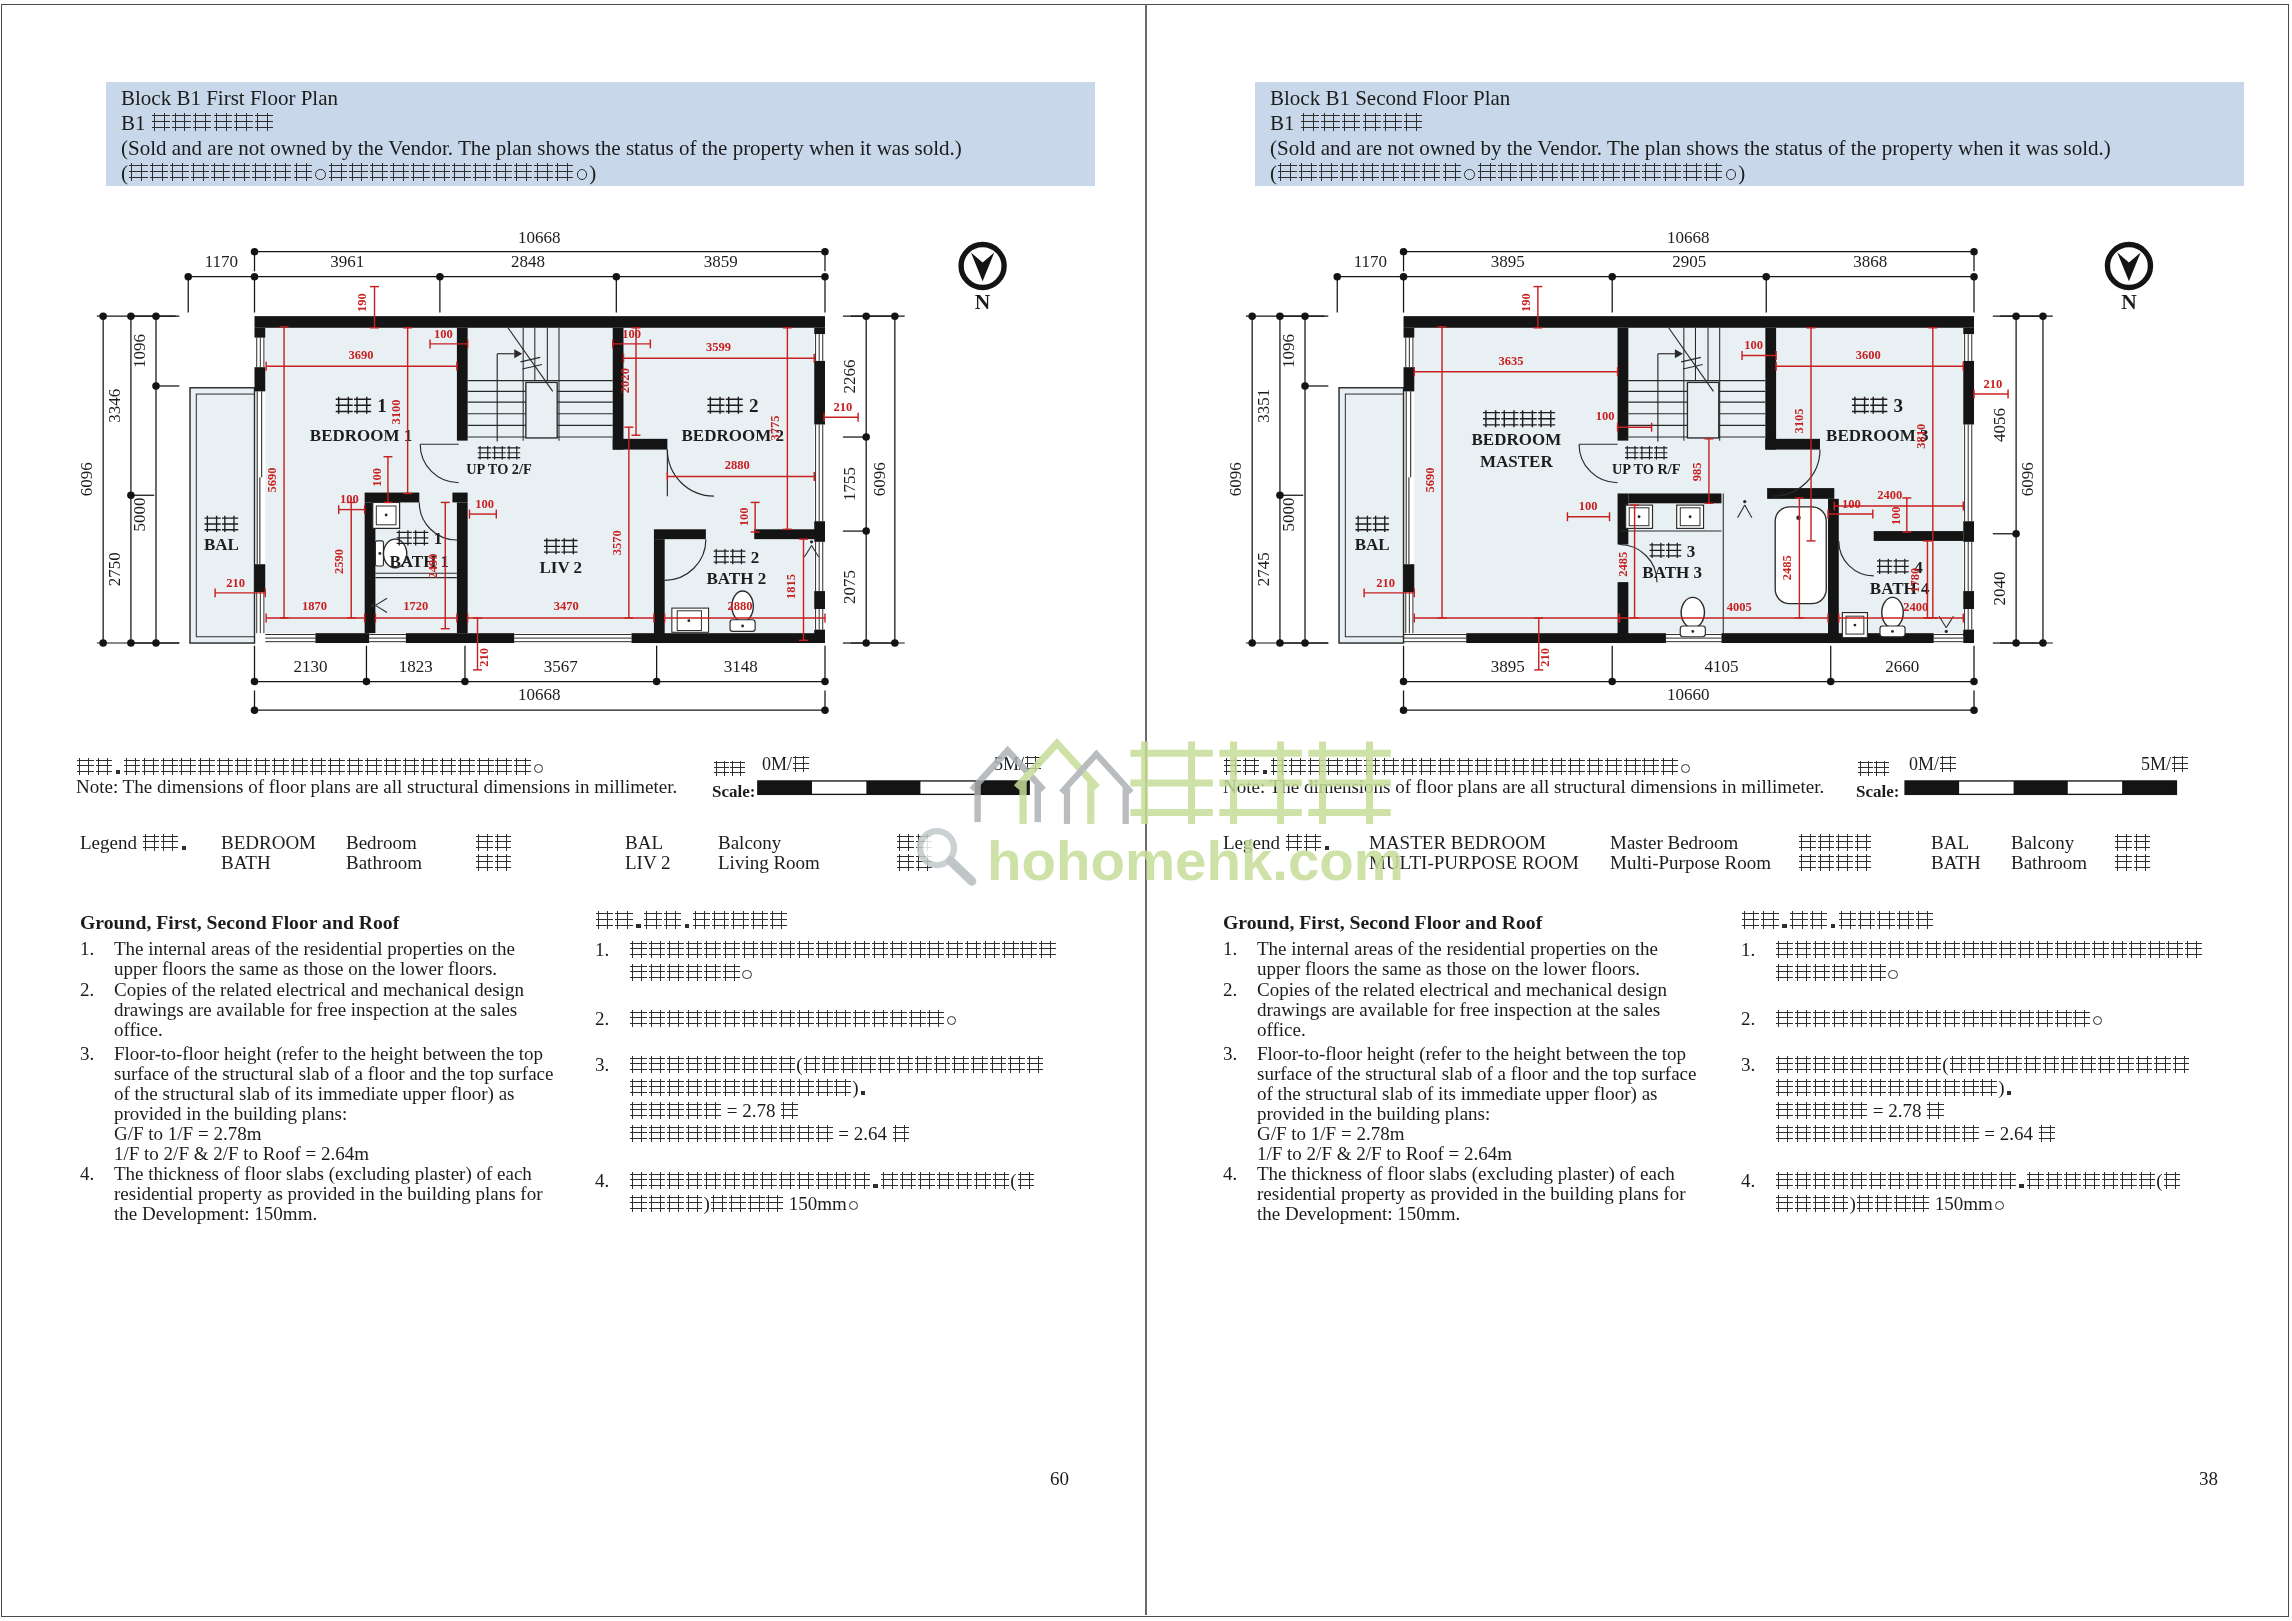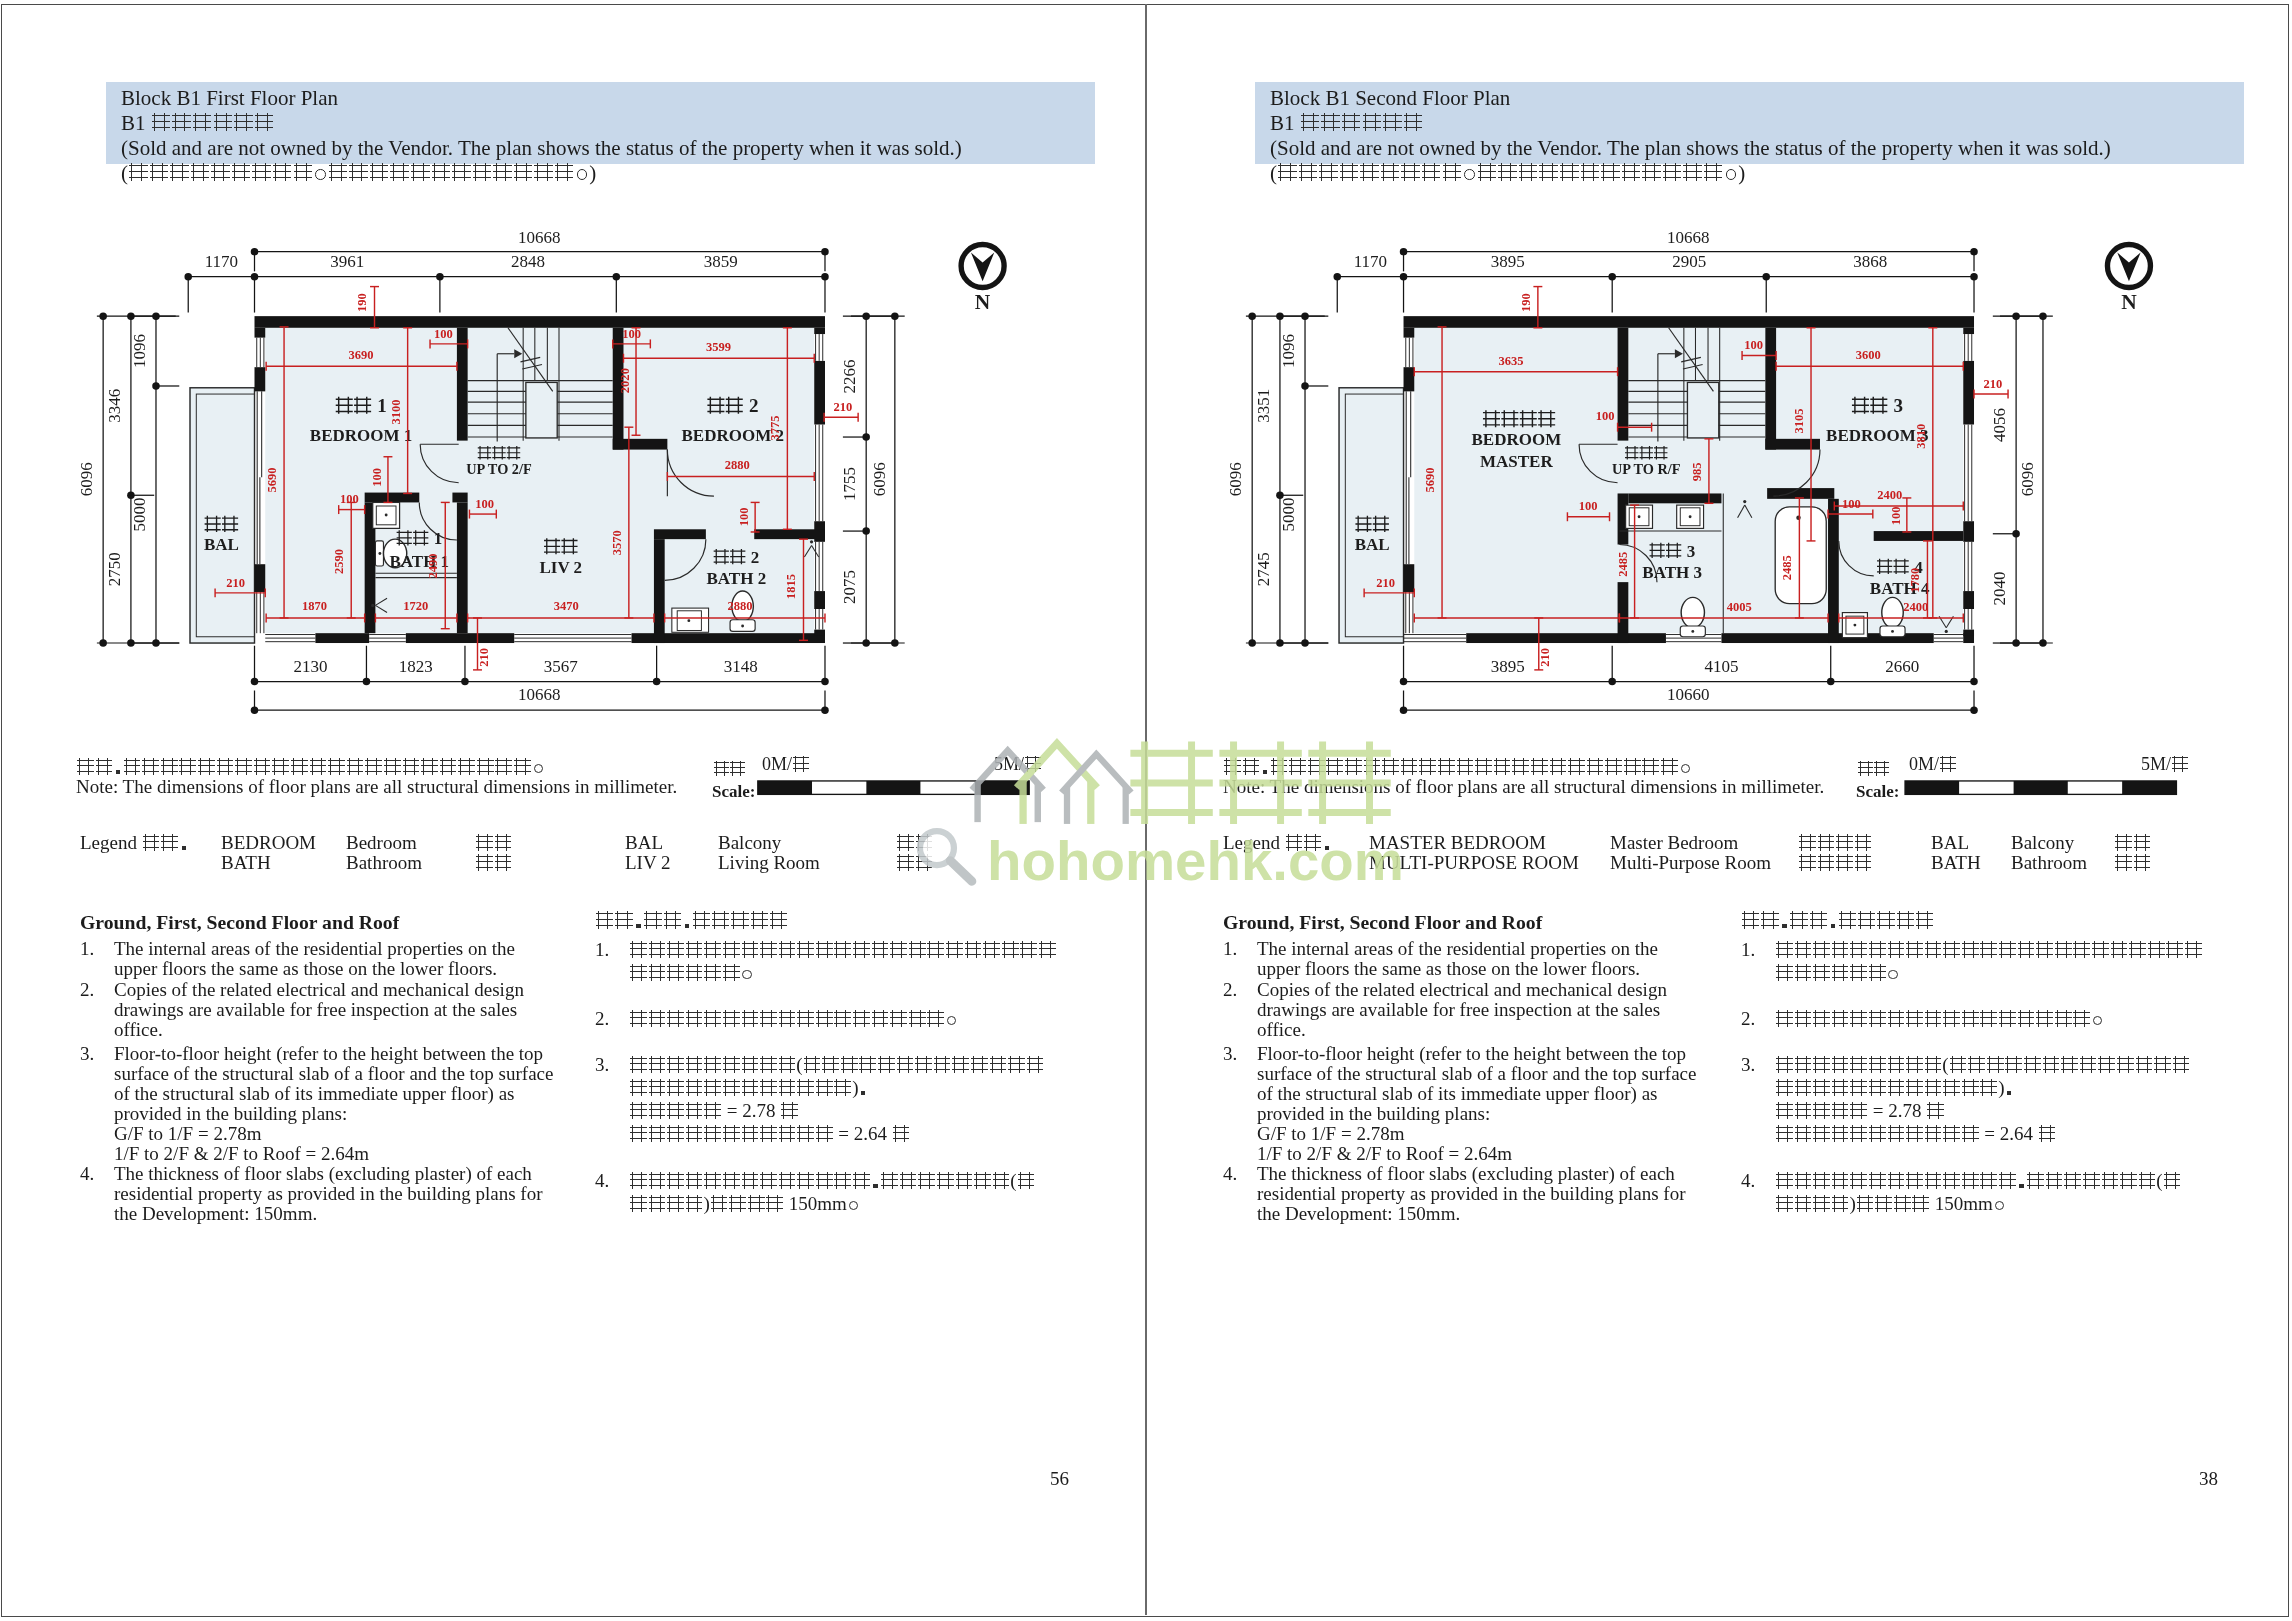--- a/index.html
+++ b/index.html
@@ -1,17 +1,17 @@
 <!DOCTYPE html>
 <html style="font-size:14.3px"><head><meta charset="utf-8"><style>
 html,body{margin:0;padding:0;}
 body{width:2293px;height:1621px;position:relative;background:#fff;font-family:"Liberation Serif",serif;color:#1c1c1c;}
 #frame{position:absolute;left:0.9px;top:3.6px;width:2286px;height:1611px;border:1.4px solid #4a4a4a;}
 #divider{position:absolute;left:1145px;top:3.6px;width:1.8px;height:1611px;background:#6a6a6a;}
-.hdr{position:absolute;width:989px;height:82px;background:#c8d8ea;font-size:21px;line-height:25px;padding:3.6px 0 0 15px;box-sizing:border-box;white-space:nowrap;}
+.hdr{position:absolute;width:989px;height:104px;background:#c8d8ea;font-size:21px;line-height:25px;padding:3.6px 0 0 15px;box-sizing:border-box;white-space:nowrap;}
 .tx{position:absolute;font-size:19px;line-height:20px;white-space:nowrap;}
 .zhl{line-height:23px;}
 .nb{font-size:19.7px;text-align:right;}
 svg{position:absolute;left:0;top:0;}
 #wm{pointer-events:none;}
 i.z,i.zb{display:inline-block;width:.88em;height:.88em;margin:0 .05em;vertical-align:-.09em;background:
 linear-gradient(#2e2e2e,#2e2e2e) 0 11%/100% 7.5% no-repeat,
 linear-gradient(#2e2e2e,#2e2e2e) 0 46%/100% 7.5% no-repeat,
 linear-gradient(#2e2e2e,#2e2e2e) 0 83%/100% 7.5% no-repeat,
 linear-gradient(#2e2e2e,#2e2e2e) 13% 0/7.5% 100% no-repeat,
@@ -896,21 +896,21 @@
 <div class="tx zhl" style="left:629px;top:1169px;"><i class="z"></i><i class="z"></i><i class="z"></i><i class="z"></i><i class="z"></i><i class="z"></i><i class="z"></i><i class="z"></i><i class="z"></i><i class="z"></i><i class="z"></i><i class="z"></i><i class="z"></i><i class="zc"></i><i class="z"></i><i class="z"></i><i class="z"></i><i class="z"></i><i class="z"></i><i class="z"></i><i class="z"></i>(<i class="z"></i><br><i class="z"></i><i class="z"></i><i class="z"></i><i class="z"></i>)<i class="z"></i><i class="z"></i><i class="z"></i><i class="z"></i> 150mm<i class="zp"></i></div>
 <div class="tx nb" style="left:1741px;top:910px;"><b><i class="z"></i><i class="z"></i><i class="zc"></i><i class="z"></i><i class="z"></i><i class="zc"></i><i class="z"></i><i class="z"></i><i class="z"></i><i class="z"></i><i class="z"></i></b></div>
 <div class="tx zhl" style="left:1741px;top:938px;">1.</div>
 <div class="tx zhl" style="left:1775px;top:938px;"><i class="z"></i><i class="z"></i><i class="z"></i><i class="z"></i><i class="z"></i><i class="z"></i><i class="z"></i><i class="z"></i><i class="z"></i><i class="z"></i><i class="z"></i><i class="z"></i><i class="z"></i><i class="z"></i><i class="z"></i><i class="z"></i><i class="z"></i><i class="z"></i><i class="z"></i><i class="z"></i><i class="z"></i><i class="z"></i><i class="z"></i><br><i class="z"></i><i class="z"></i><i class="z"></i><i class="z"></i><i class="z"></i><i class="z"></i><i class="zp"></i></div>
 <div class="tx zhl" style="left:1741px;top:1007px;">2.</div>
 <div class="tx zhl" style="left:1775px;top:1007px;"><i class="z"></i><i class="z"></i><i class="z"></i><i class="z"></i><i class="z"></i><i class="z"></i><i class="z"></i><i class="z"></i><i class="z"></i><i class="z"></i><i class="z"></i><i class="z"></i><i class="z"></i><i class="z"></i><i class="z"></i><i class="z"></i><i class="z"></i><i class="zp"></i></div>
 <div class="tx zhl" style="left:1741px;top:1053px;">3.</div>
 <div class="tx zhl" style="left:1775px;top:1053px;"><i class="z"></i><i class="z"></i><i class="z"></i><i class="z"></i><i class="z"></i><i class="z"></i><i class="z"></i><i class="z"></i><i class="z"></i>(<i class="z"></i><i class="z"></i><i class="z"></i><i class="z"></i><i class="z"></i><i class="z"></i><i class="z"></i><i class="z"></i><i class="z"></i><i class="z"></i><i class="z"></i><i class="z"></i><i class="z"></i><br><i class="z"></i><i class="z"></i><i class="z"></i><i class="z"></i><i class="z"></i><i class="z"></i><i class="z"></i><i class="z"></i><i class="z"></i><i class="z"></i><i class="z"></i><i class="z"></i>)<i class="zc"></i><br><i class="z"></i><i class="z"></i><i class="z"></i><i class="z"></i><i class="z"></i> = 2.78 <i class="z"></i><br><i class="z"></i><i class="z"></i><i class="z"></i><i class="z"></i><i class="z"></i><i class="z"></i><i class="z"></i><i class="z"></i><i class="z"></i><i class="z"></i><i class="z"></i> = 2.64 <i class="z"></i></div>
 <div class="tx zhl" style="left:1741px;top:1169px;">4.</div>
 <div class="tx zhl" style="left:1775px;top:1169px;"><i class="z"></i><i class="z"></i><i class="z"></i><i class="z"></i><i class="z"></i><i class="z"></i><i class="z"></i><i class="z"></i><i class="z"></i><i class="z"></i><i class="z"></i><i class="z"></i><i class="z"></i><i class="zc"></i><i class="z"></i><i class="z"></i><i class="z"></i><i class="z"></i><i class="z"></i><i class="z"></i><i class="z"></i>(<i class="z"></i><br><i class="z"></i><i class="z"></i><i class="z"></i><i class="z"></i>)<i class="z"></i><i class="z"></i><i class="z"></i><i class="z"></i> 150mm<i class="zp"></i></div>
-<div class="tx " style="left:1050px;top:1469px;">56</div>
+<div class="tx " style="left:1050px;top:1469px;">60</div>
 <div class="tx " style="left:2199px;top:1469px;">38</div>
 <svg id="wm" width="2293" height="1621" viewBox="0 0 2560 1810" opacity="0.85">
     <g>
       <path d="M1085,882.0 L1125.0,838 L1165,882.0" fill="none" stroke="#adb2b5" stroke-width="7.199999999999999"></path>
       <line x1="1091.4" y1="875.6" x2="1091.4" y2="918" stroke="#adb2b5" stroke-width="7.199999999999999"></line>
       <line x1="1158.6" y1="875.6" x2="1158.6" y2="918" stroke="#adb2b5" stroke-width="7.199999999999999"></line>
       <path d="M1135,879.5 L1180.0,830 L1225,879.5" fill="none" stroke="#c6dd98" stroke-width="8.1"></path>
       <line x1="1142.2" y1="872.3" x2="1142.2" y2="920" stroke="#c6dd98" stroke-width="8.1"></line>
       <line x1="1217.8" y1="872.3" x2="1217.8" y2="920" stroke="#c6dd98" stroke-width="8.1"></line>
       <path d="M1185,884.9 L1224.0,842 L1263,884.9" fill="none" stroke="#adb2b5" stroke-width="7.02"></path>

